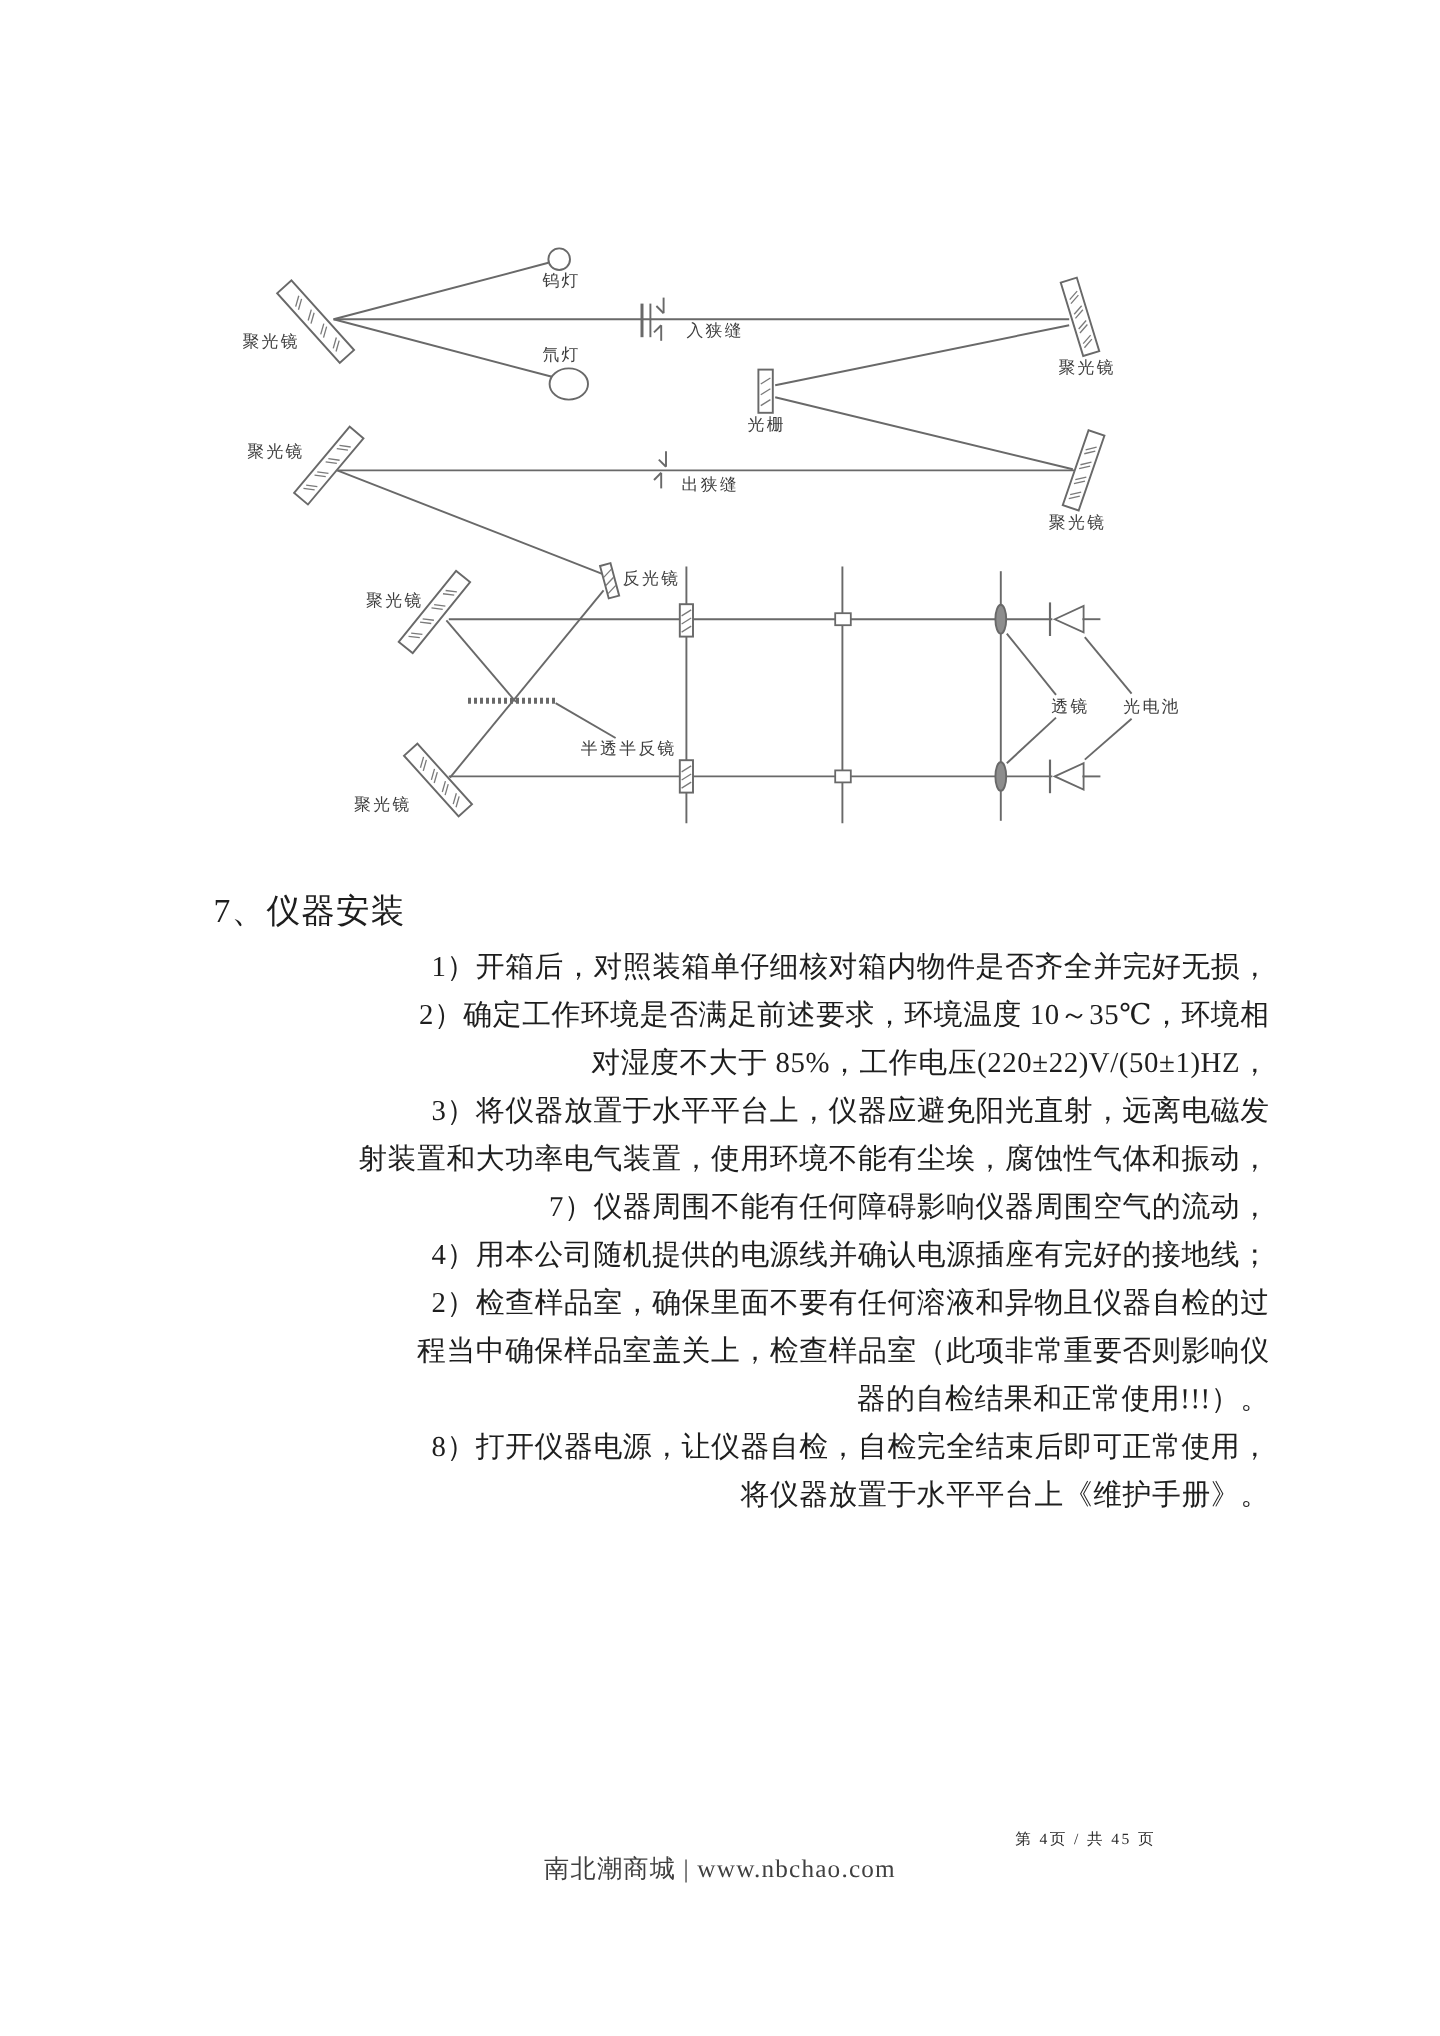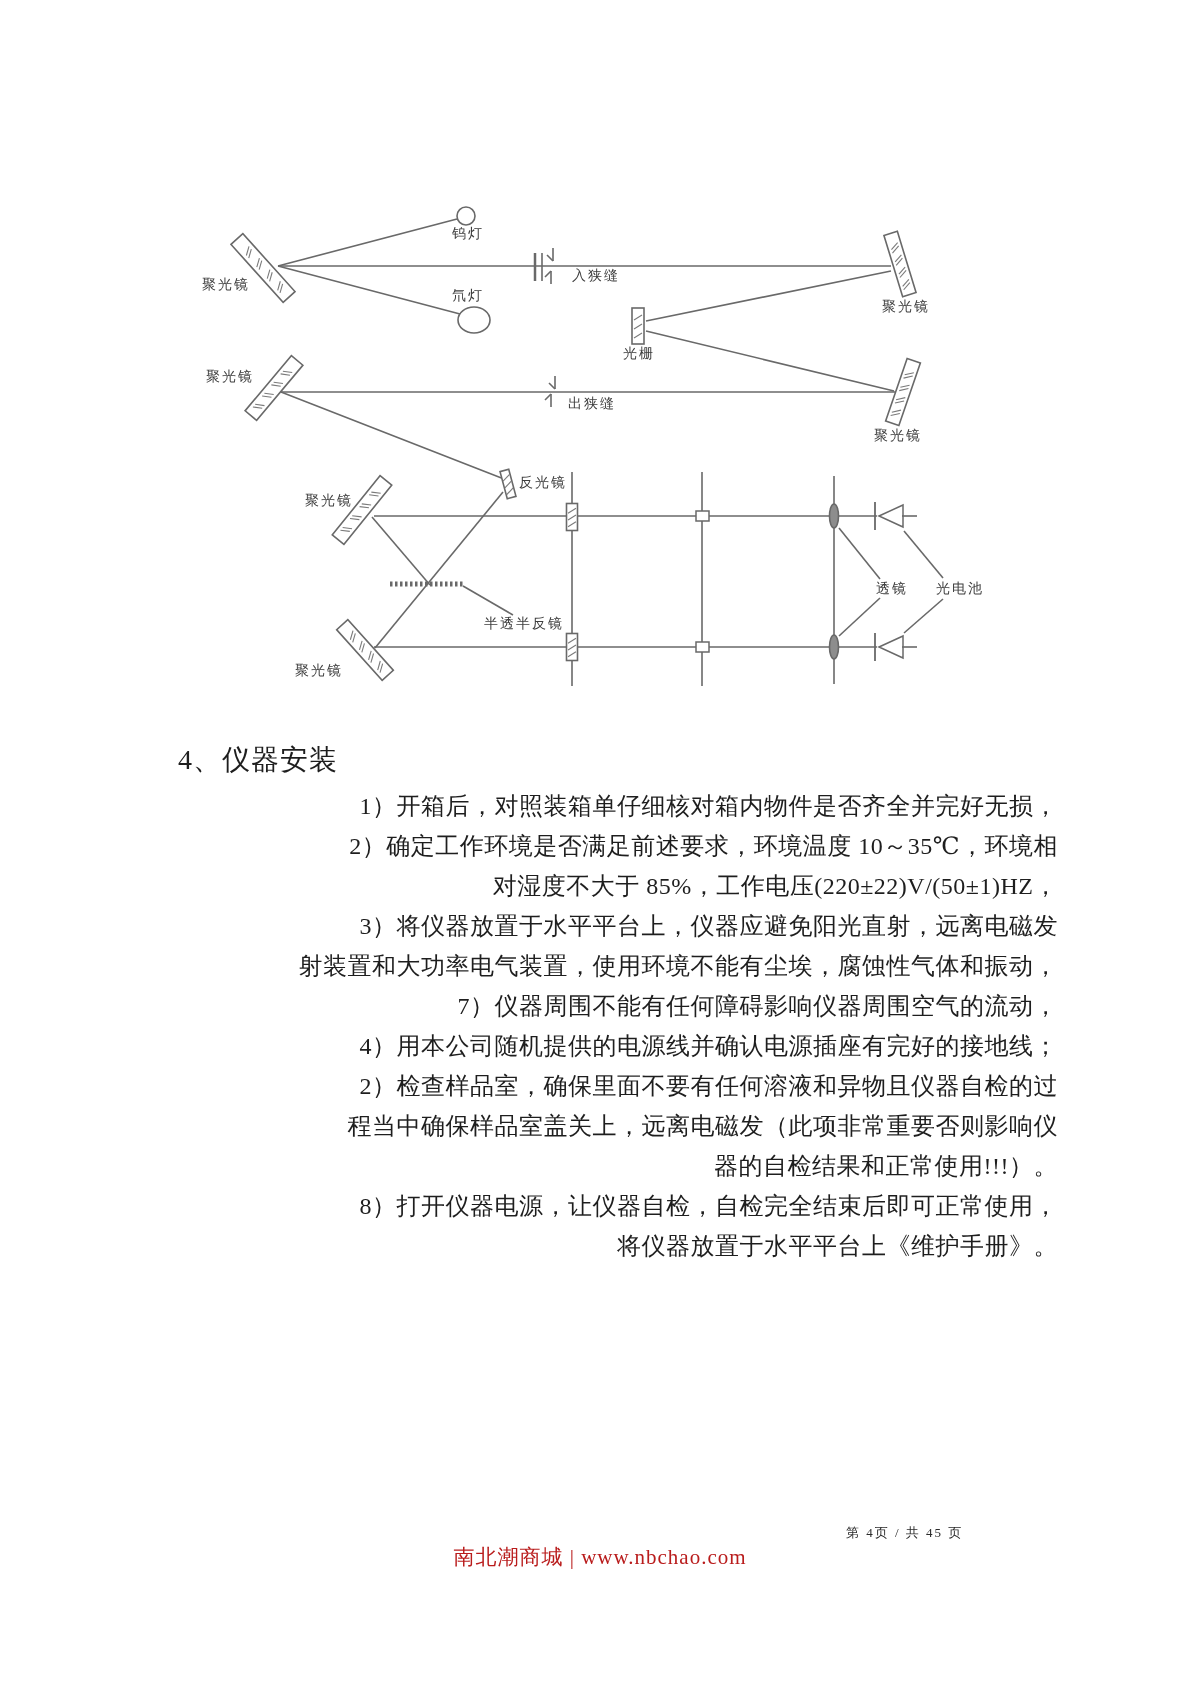--- a/index.html
+++ b/index.html
@@ -25,21 +25,21 @@
     white-space:nowrap;
     text-align:right;
   }
   .line.indent{padding-left:32px;}
   .page-num{
     position:absolute;left:846px;top:1524px;
     font-size:13px;letter-spacing:2px;color:#2b2b2b;white-space:nowrap;
   }
   .watermark{
     position:absolute;left:0;top:1543px;width:100%;text-align:center;
-    font-size:21px;letter-spacing:1px;color:#b91c1c;
+    font-size:21px;letter-spacing:1px;color:#404040;
   }
 </style>
 </head>
 <body>
 
 <div class="page">
 
   <svg id="diagram-svg" viewBox="0 0 1200 1697">
       <line x1="278" y1="266" x2="457" y2="219" stroke="#696969" stroke-width="1.6"></line>
       <line x1="278" y1="266" x2="891" y2="266" stroke="#696969" stroke-width="1.6"></line>
@@ -188,31 +188,31 @@
       <text x="874" y="440" fill="#3d3d3d">聚光镜</text>
       <text x="519" y="487" fill="#3d3d3d">反光镜</text>
       <text x="305" y="505" fill="#3d3d3d">聚光镜</text>
       <text x="484" y="628" fill="#3d3d3d">半透半反镜</text>
       <text x="295" y="675" fill="#3d3d3d">聚光镜</text>
       <text x="876" y="593" fill="#3d3d3d">透镜</text>
       <text x="936" y="593" fill="#3d3d3d">光电池</text>
     </svg>
 
   <div class="body-text">
-    <div class="heading">4、仪器安装</div>
+    <div class="heading">7、仪器安装</div>
     <div id="body-lines">
         <div class="line indent">1）开箱后，对照装箱单仔细核对箱内物件是否齐全并完好无损，</div>
         <div class="line indent">2）确定工作环境是否满足前述要求，环境温度 10～35℃，环境相</div>
         <div class="line">对湿度不大于 85%，工作电压(220±22)V/(50±1)HZ，</div>
         <div class="line indent">3）将仪器放置于水平平台上，仪器应避免阳光直射，远离电磁发</div>
         <div class="line">射装置和大功率电气装置，使用环境不能有尘埃，腐蚀性气体和振动，</div>
         <div class="line indent">7）仪器周围不能有任何障碍影响仪器周围空气的流动，</div>
         <div class="line indent">4）用本公司随机提供的电源线并确认电源插座有完好的接地线；</div>
         <div class="line indent">2）检查样品室，确保里面不要有任何溶液和异物且仪器自检的过</div>
-        <div class="line">程当中确保样品室盖关上，远离电磁发（此项非常重要否则影响仪</div>
+        <div class="line">程当中确保样品室盖关上，检查样品室（此项非常重要否则影响仪</div>
         <div class="line">器的自检结果和正常使用!!!）。</div>
         <div class="line indent">8）打开仪器电源，让仪器自检，自检完全结束后即可正常使用，</div>
         <div class="line">将仪器放置于水平平台上《维护手册》。</div>
       </div>
   </div>
 
   <div class="page-num">第 4页 / 共 45 页</div>
 
   <div class="watermark">南北潮商城 | www.nbchao.com</div>
 

